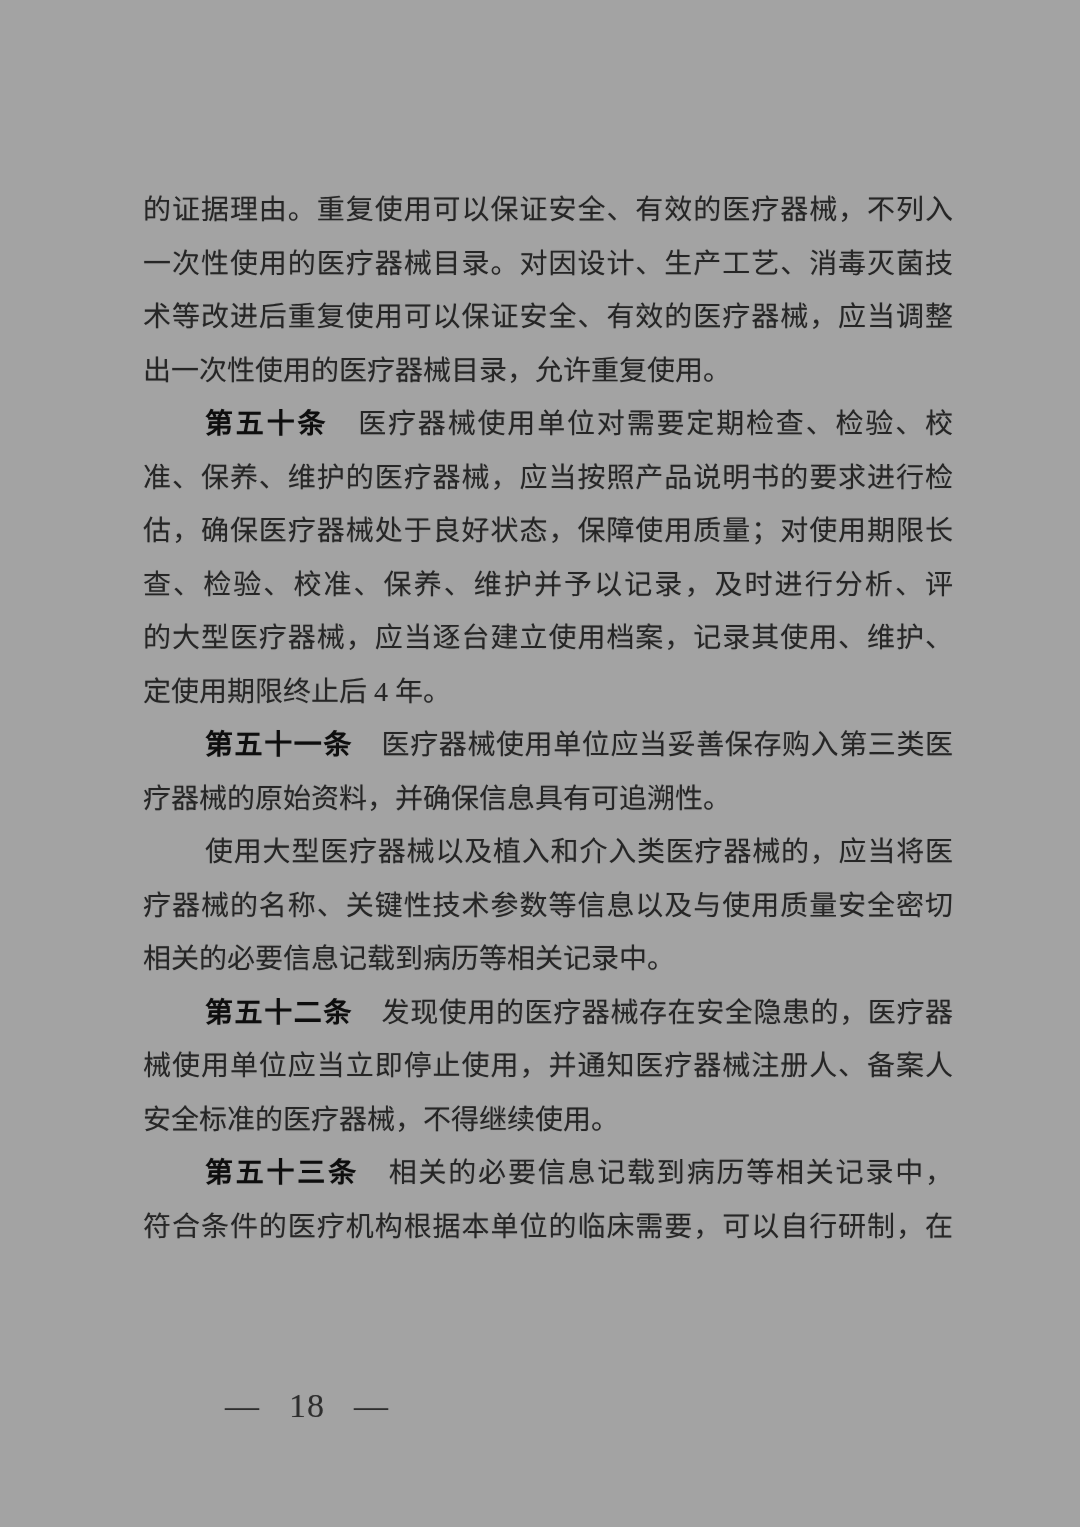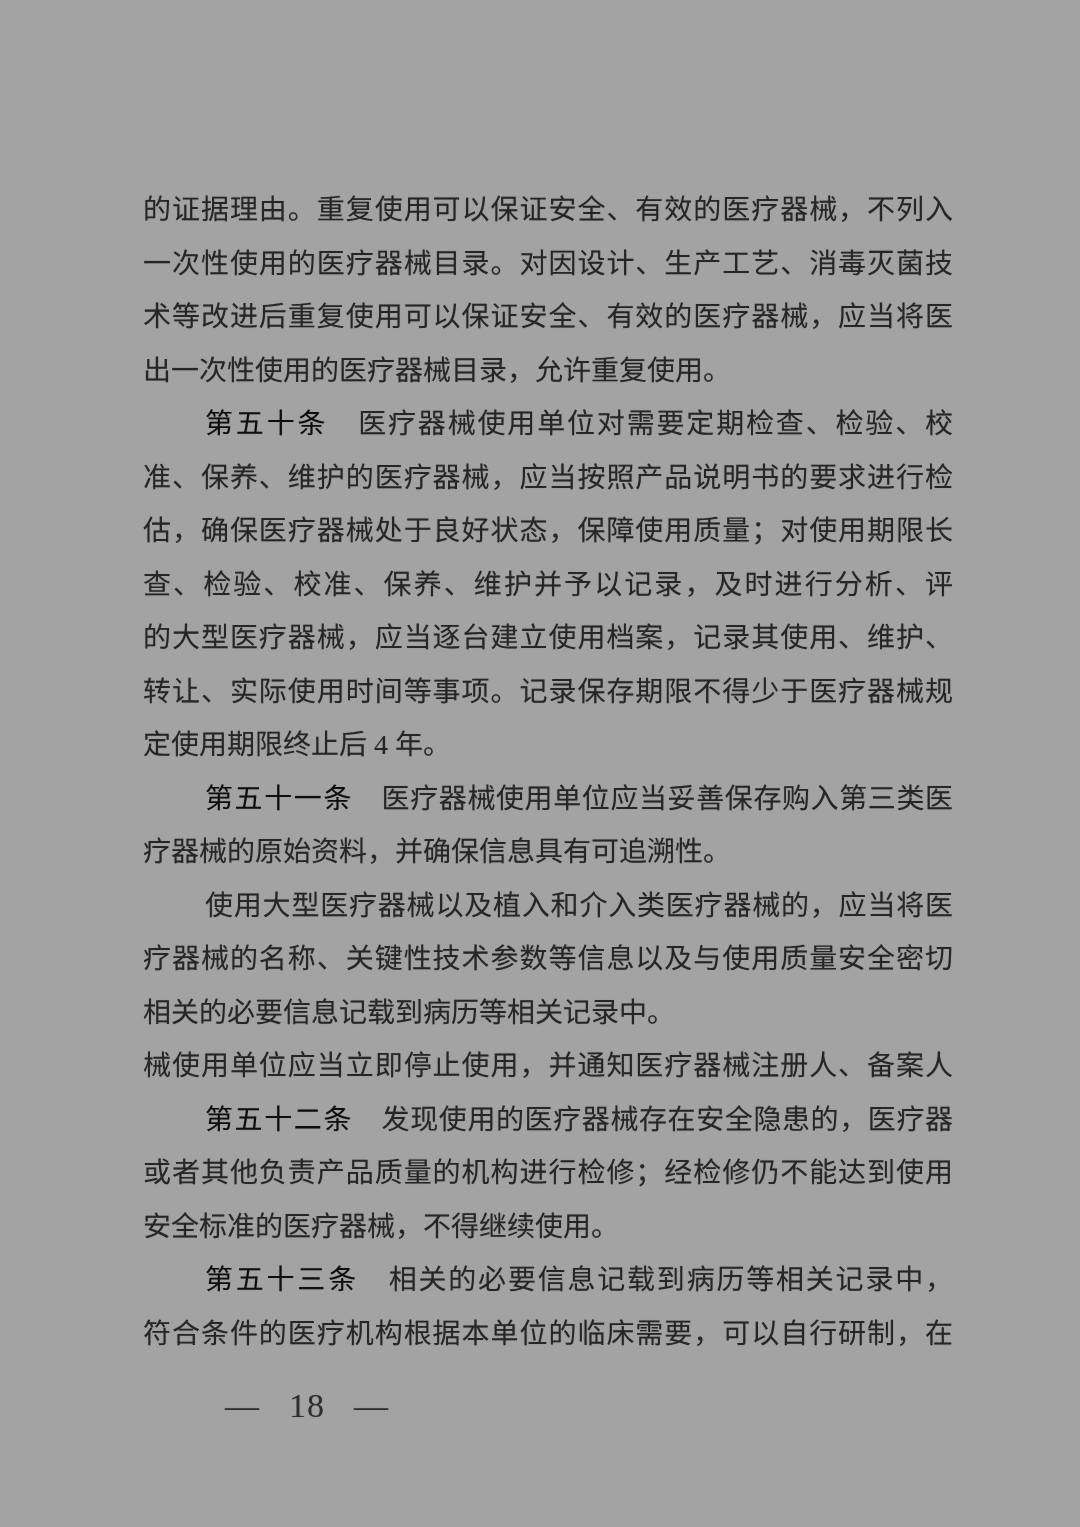--- a/index.html
+++ b/index.html
@@ -31,21 +31,21 @@
     min-height: 53.5px;
   }
   .line.just {
     text-align-last: justify;
   }
   .line.ind {
     padding-left: 62px;
   }
   .seg { white-space: pre-wrap; }
   .seg.b {
-    font-weight: 400;
+    font-weight: 700;
     color: #0e0e0e;
     font-family: "Liberation Sans", "DejaVu Sans", sans-serif;
     letter-spacing: 1px;
   }
   .footer {
     position: absolute;
     left: 167px;
     top: 1358px;
     font-size: 34px;
     line-height: 32px;
@@ -56,37 +56,35 @@
     text-shadow: 0 0 1px rgba(45,45,45,0.25);
   }
 </style>
 </head>
 <body>
 
 <div class="page">
   <div class="text-block">
       <div class="line just"><span class="seg">的证据理由。重复使用可以保证安全、有效的医疗器械，不列入</span></div>
       <div class="line just"><span class="seg">一次性使用的医疗器械目录。对因设计、生产工艺、消毒灭菌技</span></div>
-      <div class="line just"><span class="seg">术等改进后重复使用可以保证安全、有效的医疗器械，应当将医</span></div>
+      <div class="line just"><span class="seg">术等改进后重复使用可以保证安全、有效的医疗器械，应当调整</span></div>
       <div class="line"><span class="seg">出一次性使用的医疗器械目录，允许重复使用。</span></div>
       <div class="line just ind"><span class="seg b">第五十条</span><span class="seg">　医疗器械使用单位对需要定期检查、检验、校</span></div>
       <div class="line just"><span class="seg">准、保养、维护的医疗器械，应当按照产品说明书的要求进行检</span></div>
       <div class="line just"><span class="seg">估，确保医疗器械处于良好状态，保障使用质量；对使用期限长</span></div>
       <div class="line just"><span class="seg">查、检验、校准、保养、维护并予以记录，及时进行分析、评</span></div>
       <div class="line just"><span class="seg">的大型医疗器械，应当逐台建立使用档案，记录其使用、维护、</span></div>
-      <div class="line just"><span class="seg">转让、实际使用时间等事项。记录保存期限不得少于医疗器械规</span></div>
       <div class="line"><span class="seg">定使用期限终止后 4 年。</span></div>
       <div class="line just ind"><span class="seg b">第五十一条</span><span class="seg">　医疗器械使用单位应当妥善保存购入第三类医</span></div>
       <div class="line"><span class="seg">疗器械的原始资料，并确保信息具有可追溯性。</span></div>
       <div class="line just ind"><span class="seg">使用大型医疗器械以及植入和介入类医疗器械的，应当将医</span></div>
       <div class="line just"><span class="seg">疗器械的名称、关键性技术参数等信息以及与使用质量安全密切</span></div>
       <div class="line"><span class="seg">相关的必要信息记载到病历等相关记录中。</span></div>
+      <div class="line just ind"><span class="seg b">第五十二条</span><span class="seg">　发现使用的医疗器械存在安全隐患的，医疗器</span></div>
       <div class="line just"><span class="seg">械使用单位应当立即停止使用，并通知医疗器械注册人、备案人</span></div>
-      <div class="line just ind"><span class="seg b">第五十二条</span><span class="seg">　发现使用的医疗器械存在安全隐患的，医疗器</span></div>
-      <div class="line just"><span class="seg">或者其他负责产品质量的机构进行检修；经检修仍不能达到使用</span></div>
       <div class="line"><span class="seg">安全标准的医疗器械，不得继续使用。</span></div>
       <div class="line just ind"><span class="seg b">第五十三条</span><span class="seg">　相关的必要信息记载到病历等相关记录中，</span></div>
       <div class="line just"><span class="seg">符合条件的医疗机构根据本单位的临床需要，可以自行研制，在</span></div>
     </div>
   <div class="footer">
     <span class="seg">—  18  —</span>
   </div>
 </div>
 
 </body></html>

